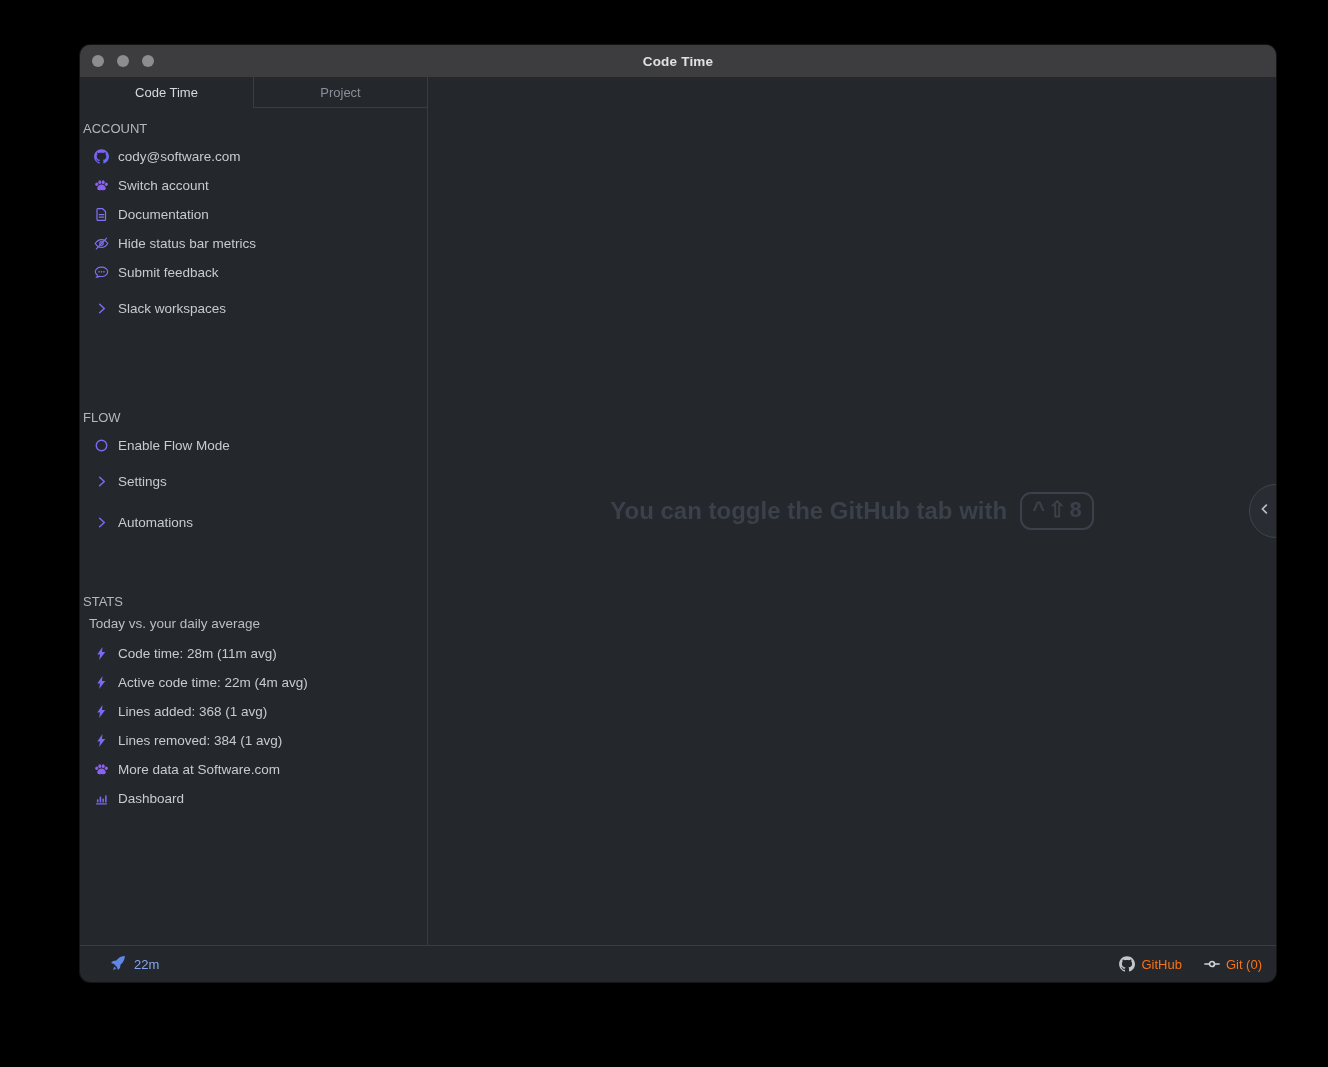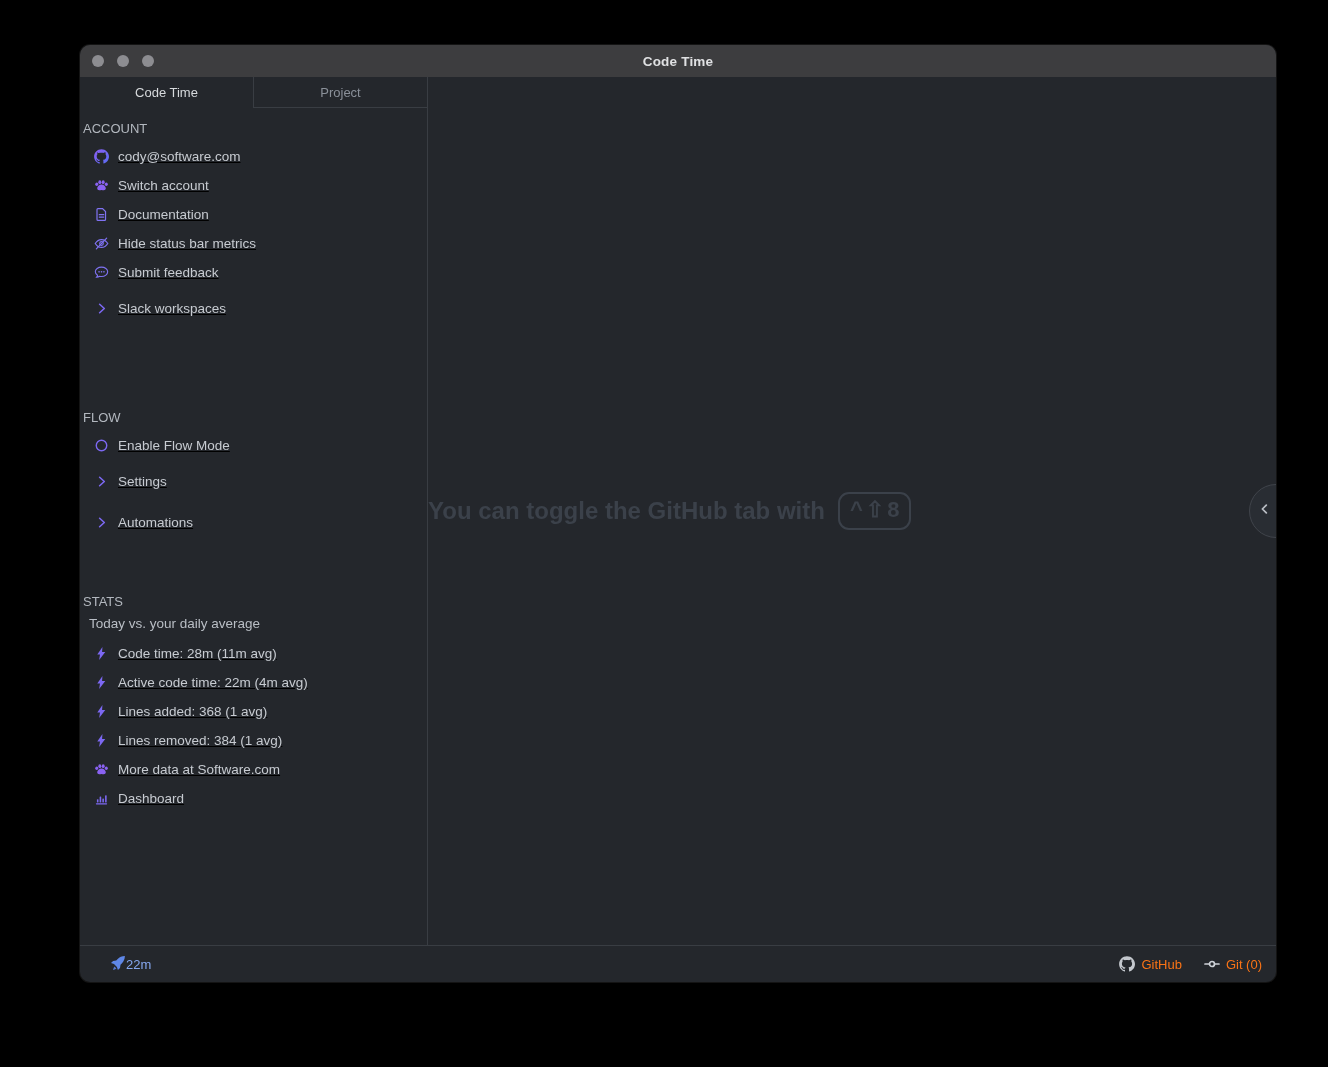--- a/index.html
+++ b/index.html
@@ -26,59 +26,59 @@
   }
   
   .content { position:absolute; top:32px; left:0; right:0; bottom:37px; display:flex; }
   .sidebar { width:347px; flex:none; border-right:1px solid #393d43; display:flex; flex-direction:column; }
   .tabs { height:31px; flex:none; display:flex; }
   .tab { flex:1; display:flex; align-items:center; justify-content:center; font-size:13px; cursor:default; }
   .tab-active { color:#d7dadd; }
   .tab-inactive { color:#8a9099; border-left:1px solid #393d43; border-bottom:1px solid #393d43; }
   .sidebar-scroll { padding-top:12px; overflow:hidden; flex:1; }
   .section-title { font-size:13px; color:#b3b8bf; padding-left:3px; height:18px; line-height:18px; }
-  .section-items { margin-top:4px;text-decoration:underline; }
+  .section-items { margin-top:4px; }
   .item {
     height:29px; display:flex; align-items:center; padding-left:14px;
     font-size:13.5px; color:#c7cbd1; cursor:pointer; white-space:nowrap;
   }
   .item .icon { width:15px; height:15px; margin-right:9px; flex:none; display:flex; align-items:center; justify-content:center; }
   .item .icon svg { width:15px; height:15px; display:block; }
   .section-flow { margin-top:86px; }
   .section-stats { margin-top:56px; }
   .subtitle { font-size:13.5px; color:#b9bec5; padding-left:9px; height:26px; line-height:26px; margin-top:0; }
   .section-account .item:nth-child(6) { margin-top:7px; }
   .section-flow .item:nth-child(2) { margin-top:7px; }
   .section-flow .item:nth-child(3) { margin-top:12px; }
   .section-stats .section-items { margin-top:2px; }
   
   .main { flex:1; position:relative; }
   .hint {
     position:absolute; top:434px; left:0; right:0; transform:translateY(-50%);
-    display:flex; align-items:center; gap:13px;
+    display:flex; align-items:center; justify-content:center; gap:13px;
     color:#3b414a; font-size:24px; font-weight:600; white-space:nowrap;
   }
   .kbd {
     border:2px solid #3b414a; border-radius:11px; padding:3px 10px 5px;
     font-size:22px; font-weight:600; display:inline-flex; align-items:center; gap:3px;
   }
   .panel-toggle {
     position:absolute; top:434px; right:-27px; transform:translateY(-50%);
     width:54px; height:54px; border-radius:50%;
     background:#292d33; border:1px solid #40444b; box-sizing:border-box;
     display:flex; align-items:center; padding-left:8px; cursor:pointer;
   }
   .panel-toggle svg { width:14px; height:14px; }
   
   .statusbar {
     position:absolute; bottom:0; left:0; right:0; height:37px;
     border-top:1px solid #393d43; display:flex; align-items:center;
     padding:0 14px 0 30px; box-sizing:border-box; font-size:13px;
   }
-  .sb-left { display:flex; align-items:center; gap:0; color:#86a7ee; cursor:pointer; }
+  .sb-left { display:flex; align-items:center; gap:8px; color:#86a7ee; cursor:pointer; }
   .sb-left svg { width:16px; height:16px; }
   .sb-right { margin-left:auto; display:flex; align-items:center; gap:22px; color:#f97316; }
   .sb-item { display:flex; align-items:center; gap:6px; cursor:pointer; }
   .sb-item svg { width:16px; height:16px; display:block; }
 </style>
 </head>
 <body>
 
 <div class="window">
 

